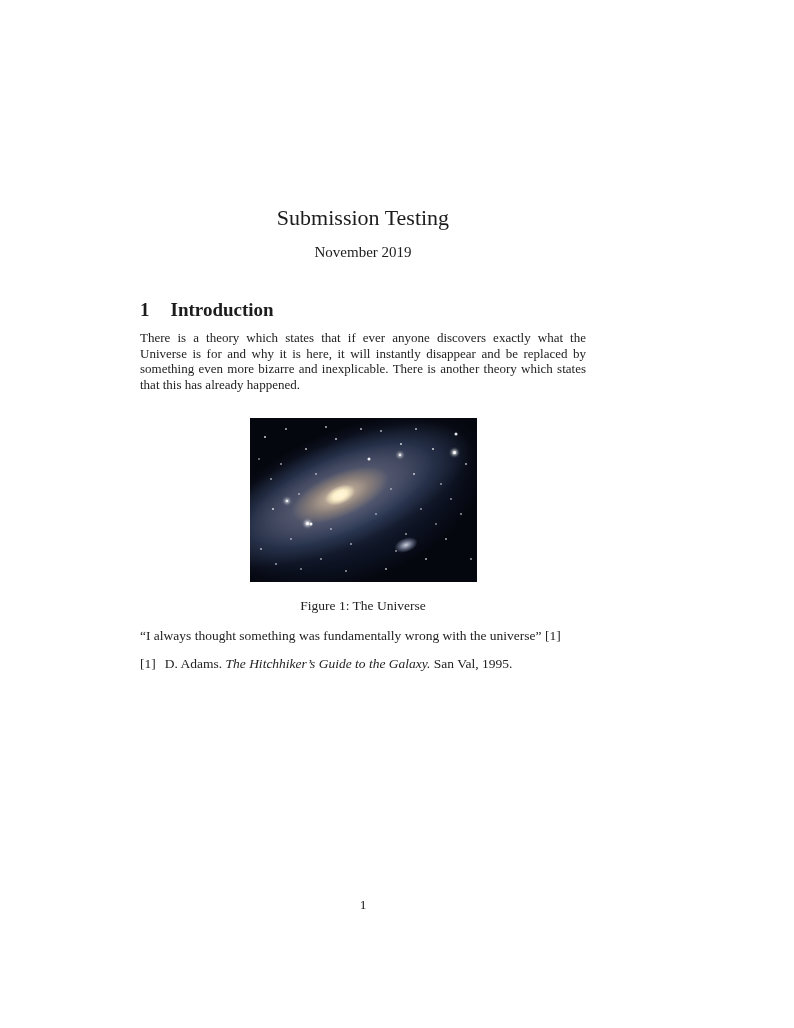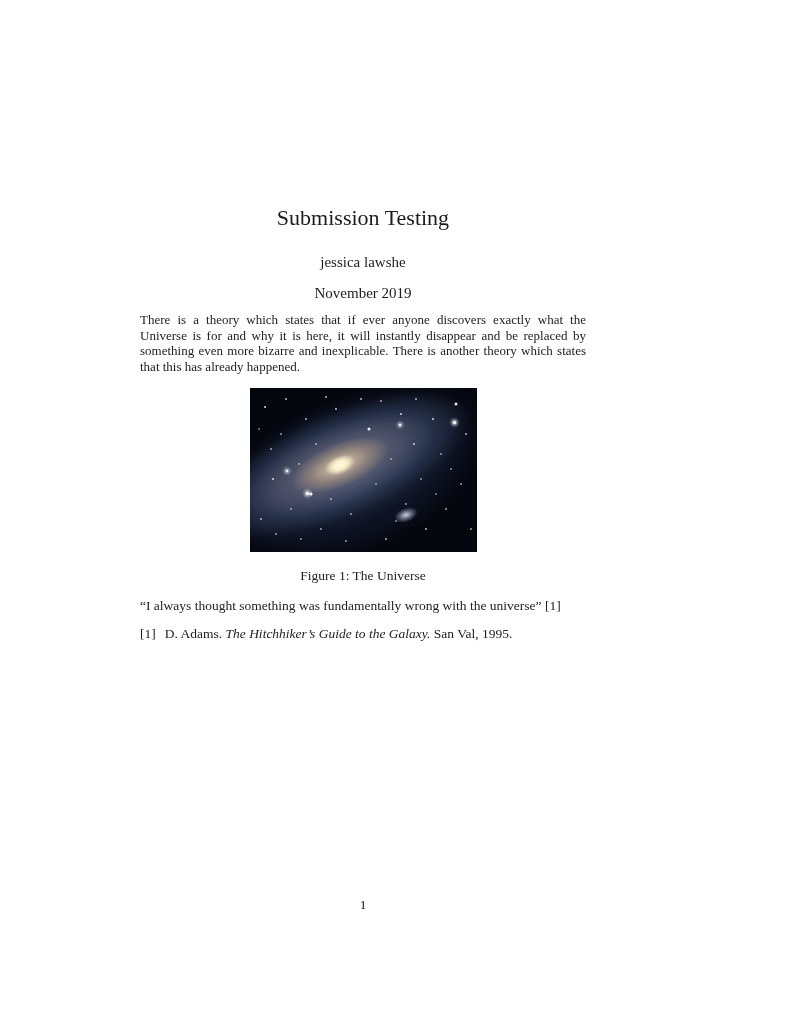--- a/index.html
+++ b/index.html
@@ -47,21 +47,21 @@
     line-height: 15.6px;
     text-align: justify;
     color: #222;
   }
   .quote-par {
     margin-top: 14px;
     font-size: 13.5px;
     line-height: 15.6px;
     color: #222;
   }
-  .figure-wrap { margin-top: 13px; text-align: center; }
+  .figure-wrap { margin-top: 25px; text-align: center; }
   .figure-caption {
     margin-top: 16px;
     font-size: 13.5px;
     text-align: center;
     color: #222;
   }
   .ref-item {
     margin-top: 13px;
     font-size: 13.5px;
     line-height: 15.6px;
@@ -158,23 +158,25 @@
   .gs3 { left: 149px; top: 36px; width: 2.5px; height: 2.5px; }
   .gs4 { left: 203px; top: 33px; }
 </style>
 </head>
 <body>
 
 <div class="page">
   <div class="content">
 
     <div class="doc-title">Submission Testing</div>
-    <div class="doc-author">jessica lawshe</div>
     <div class="doc-date">November 2019</div>
 
+    <div class="section-heading h-intro">
+      <span class="sec-num">1</span><span>Introduction</span>
+    </div>
     <div class="body-par">There is a theory which states that if ever anyone discovers exactly what the Universe is for and why it is here, it will instantly disappear and be replaced by something even more bizarre and inexplicable. There is another theory which states that this has already happened.</div>
 
     <div class="figure-wrap">
       <div class="galaxy-img">
         <div class="galaxy-haze"></div>
         <div class="galaxy-disk"></div>
         <div class="companion-galaxy"></div>
         <div class="starfield"></div>
         <div class="glow-star gs1"></div>
         <div class="glow-star gs2"></div>

